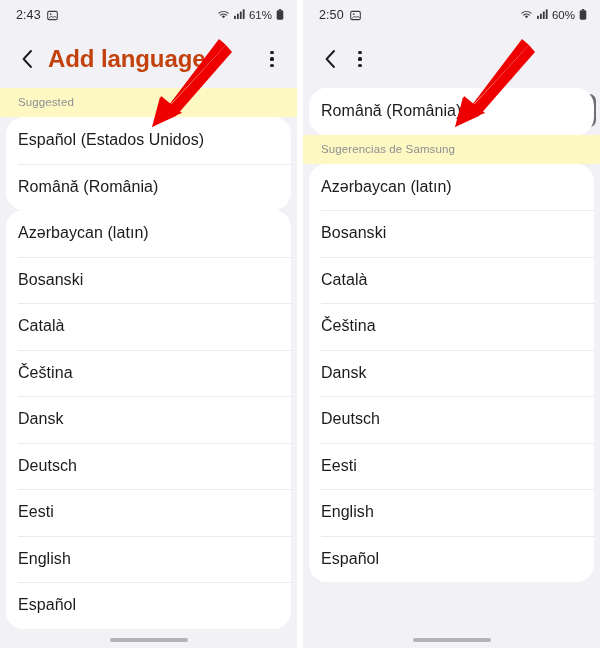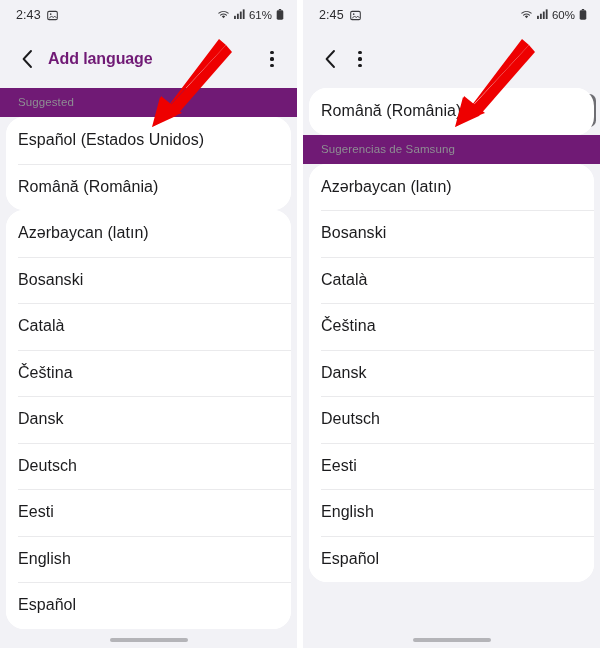--- a/index.html
+++ b/index.html
@@ -74,23 +74,23 @@
   .back-btn {
     width: 30px;
     height: 30px;
     display: flex;
     align-items: center;
     justify-content: center;
     flex: 0 0 auto;
   }
   .title {
     flex: 1 1 auto;
-    font-size: 16px;
+    font-size: 24px;
     font-weight: bold;
-    color: #701a75;
+    color: #c2410c;
     margin-left: 6px;
     letter-spacing: -0.1px;
     white-space: nowrap;
   }
   .kebab {
     width: 30px;
     height: 32px;
     display: flex;
     flex-direction: column;
     align-items: center;
@@ -110,21 +110,21 @@
   .scroll {
     position: relative;
     height: calc(648px - 30px - 58px);
     overflow: hidden;
     background: #f2f2f6;
   }
   .section-label {
     font-size: 11.5px;
     color: #8e8e93;
     padding: 8px 0 9px 18px;
-    background: #701a75;
+    background: #fef9c3;
     letter-spacing: .1px;
   }
   .card {
     background: #ffffff;
     border-radius: 18px;
     margin: 0 6px;
     overflow: hidden;
   }
   .card.clipped { border-bottom-left-radius: 18px; border-bottom-right-radius: 18px; }
   .row {
@@ -307,21 +307,21 @@
           <path d="M158 122 L161 96 L182 113 Z" fill="#ee0000"></path>
         </g>
       </svg>
     </div>
   </div>
 
   <div class="phone right">
 
     <div class="statusbar">
       <div class="sb-left">
-        <span class="sb-time">2:45</span>
+        <span class="sb-time">2:50</span>
         <span>
           <svg class="icon-svg" width="11" height="11" viewBox="0 0 16 16">
             <rect x="1" y="2" width="14" height="12" rx="2" fill="none" stroke="#3a3a3d" stroke-width="1.5"></rect>
             <circle cx="5.4" cy="6" r="1.2" fill="#3a3a3d"></circle>
             <path d="M3 12.3l3.6-3.6 2.4 2.4 2.2-2.2 2.6 2.6" fill="none" stroke="#3a3a3d" stroke-width="1.4" stroke-linejoin="round"></path>
           </svg>
         </span>
       </div>
       <div class="sb-right">
         <span>

